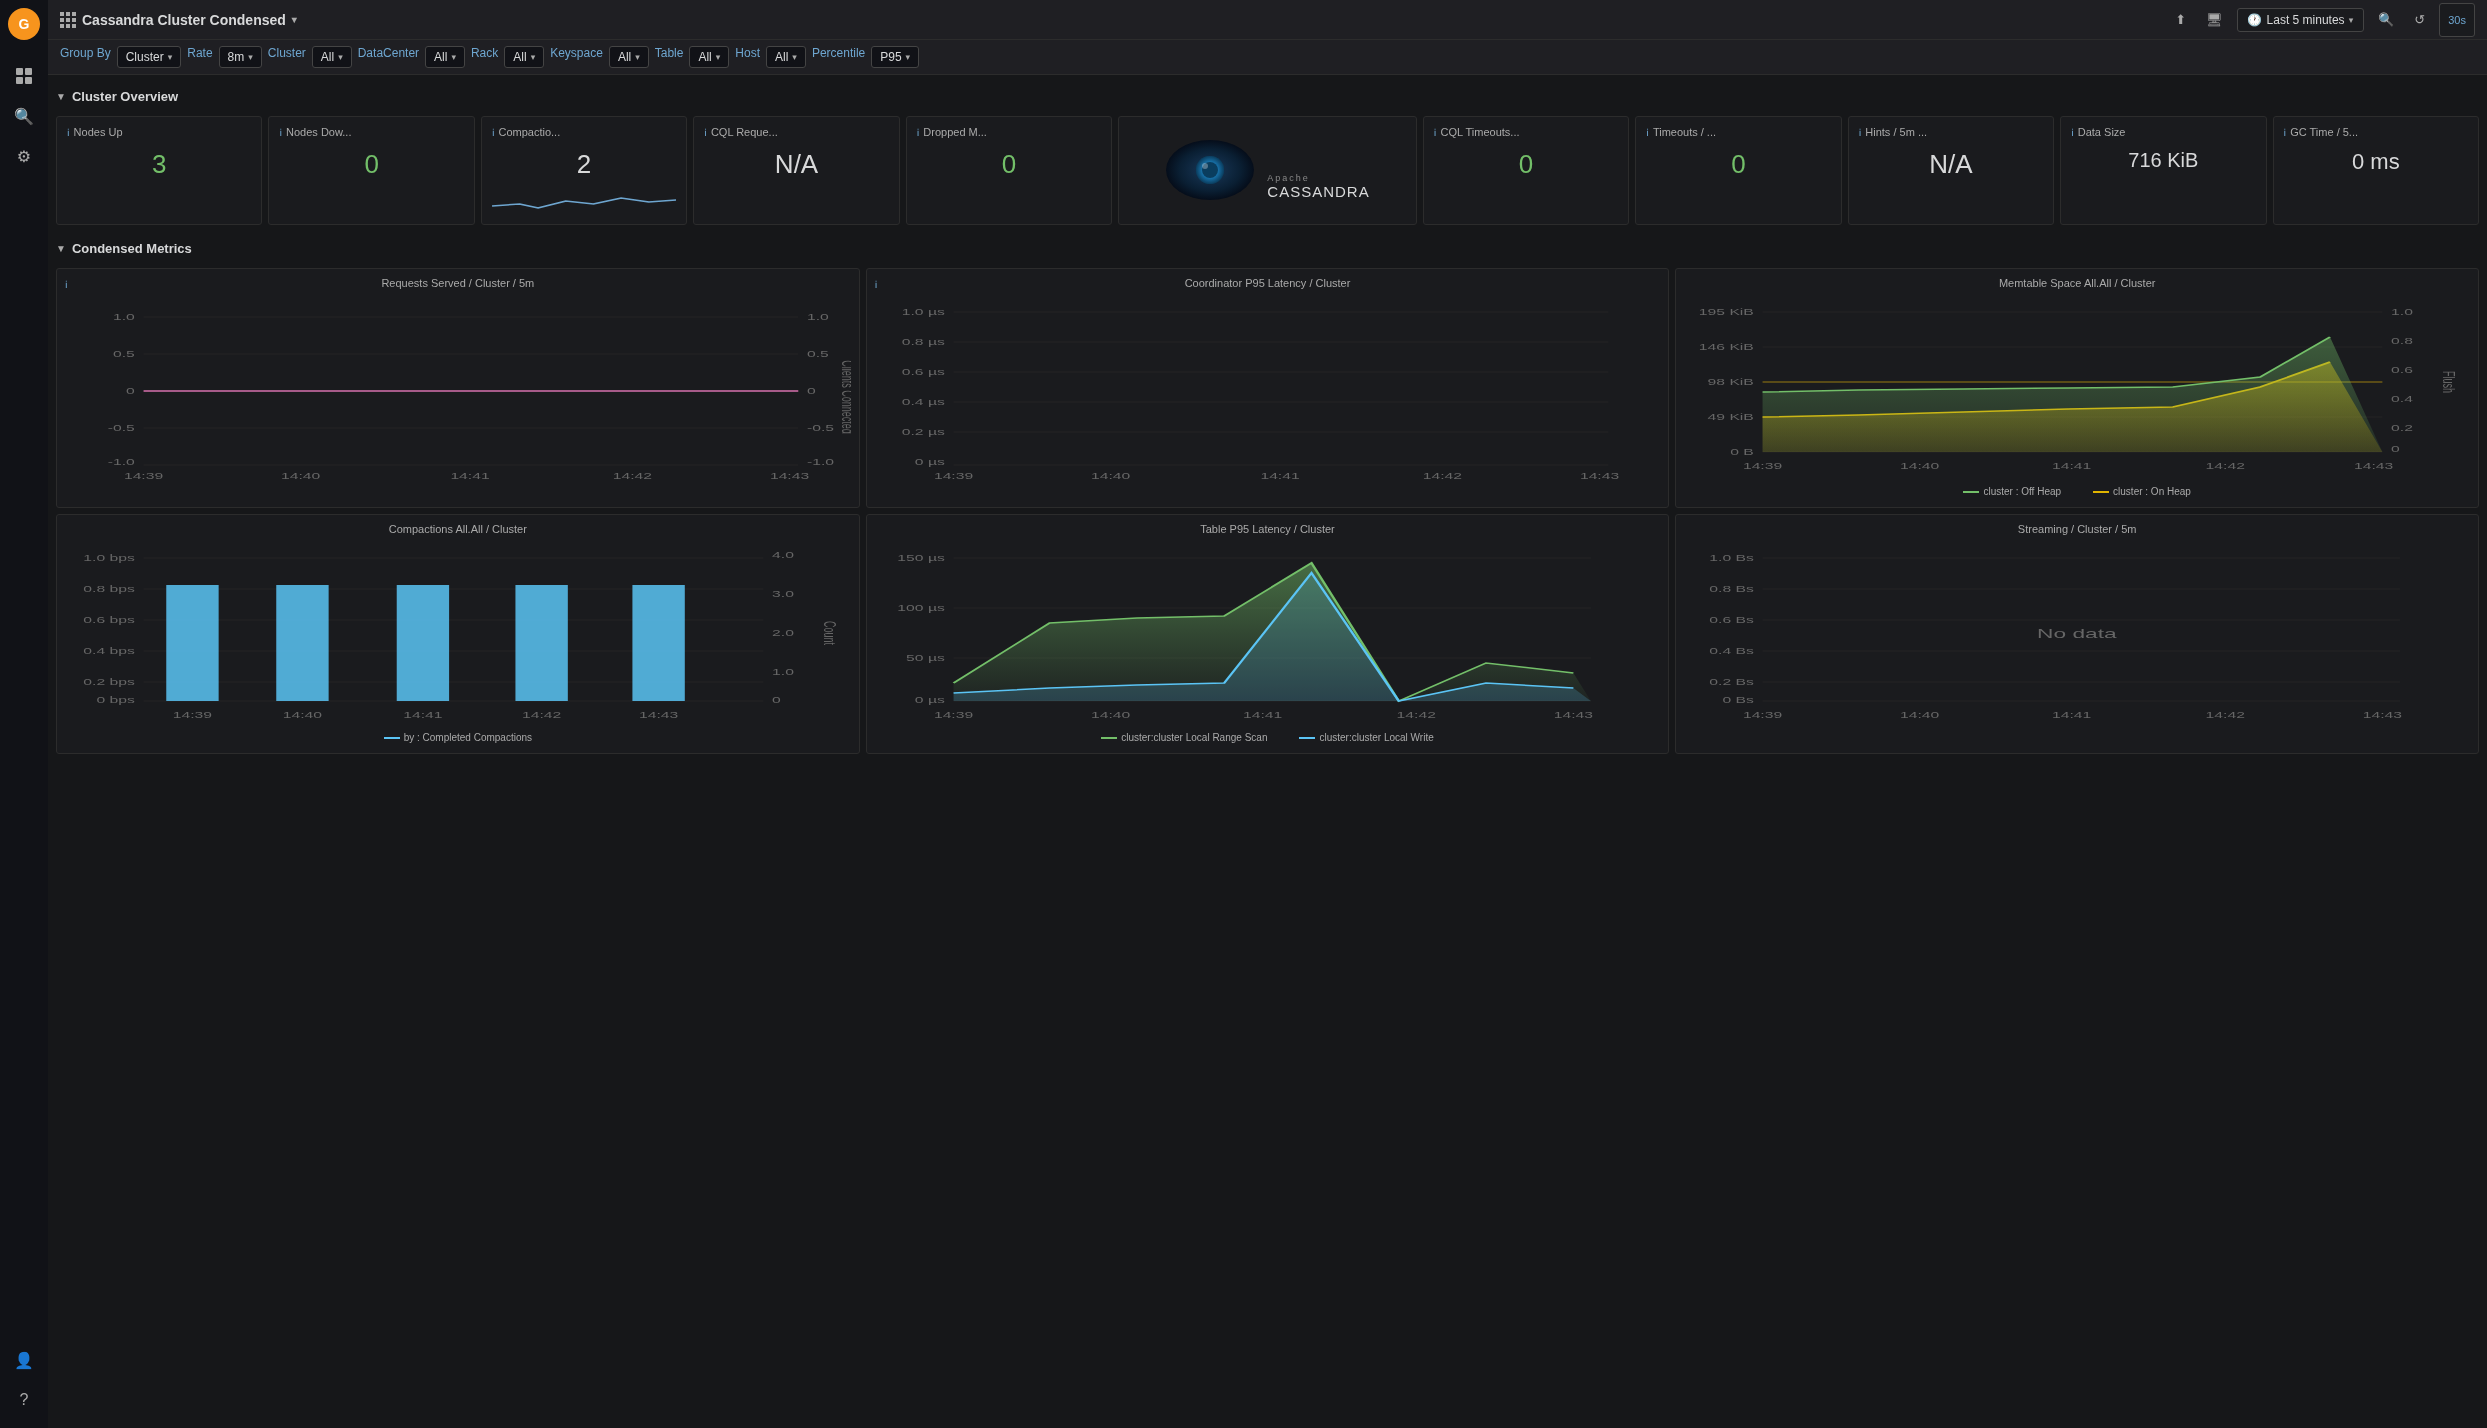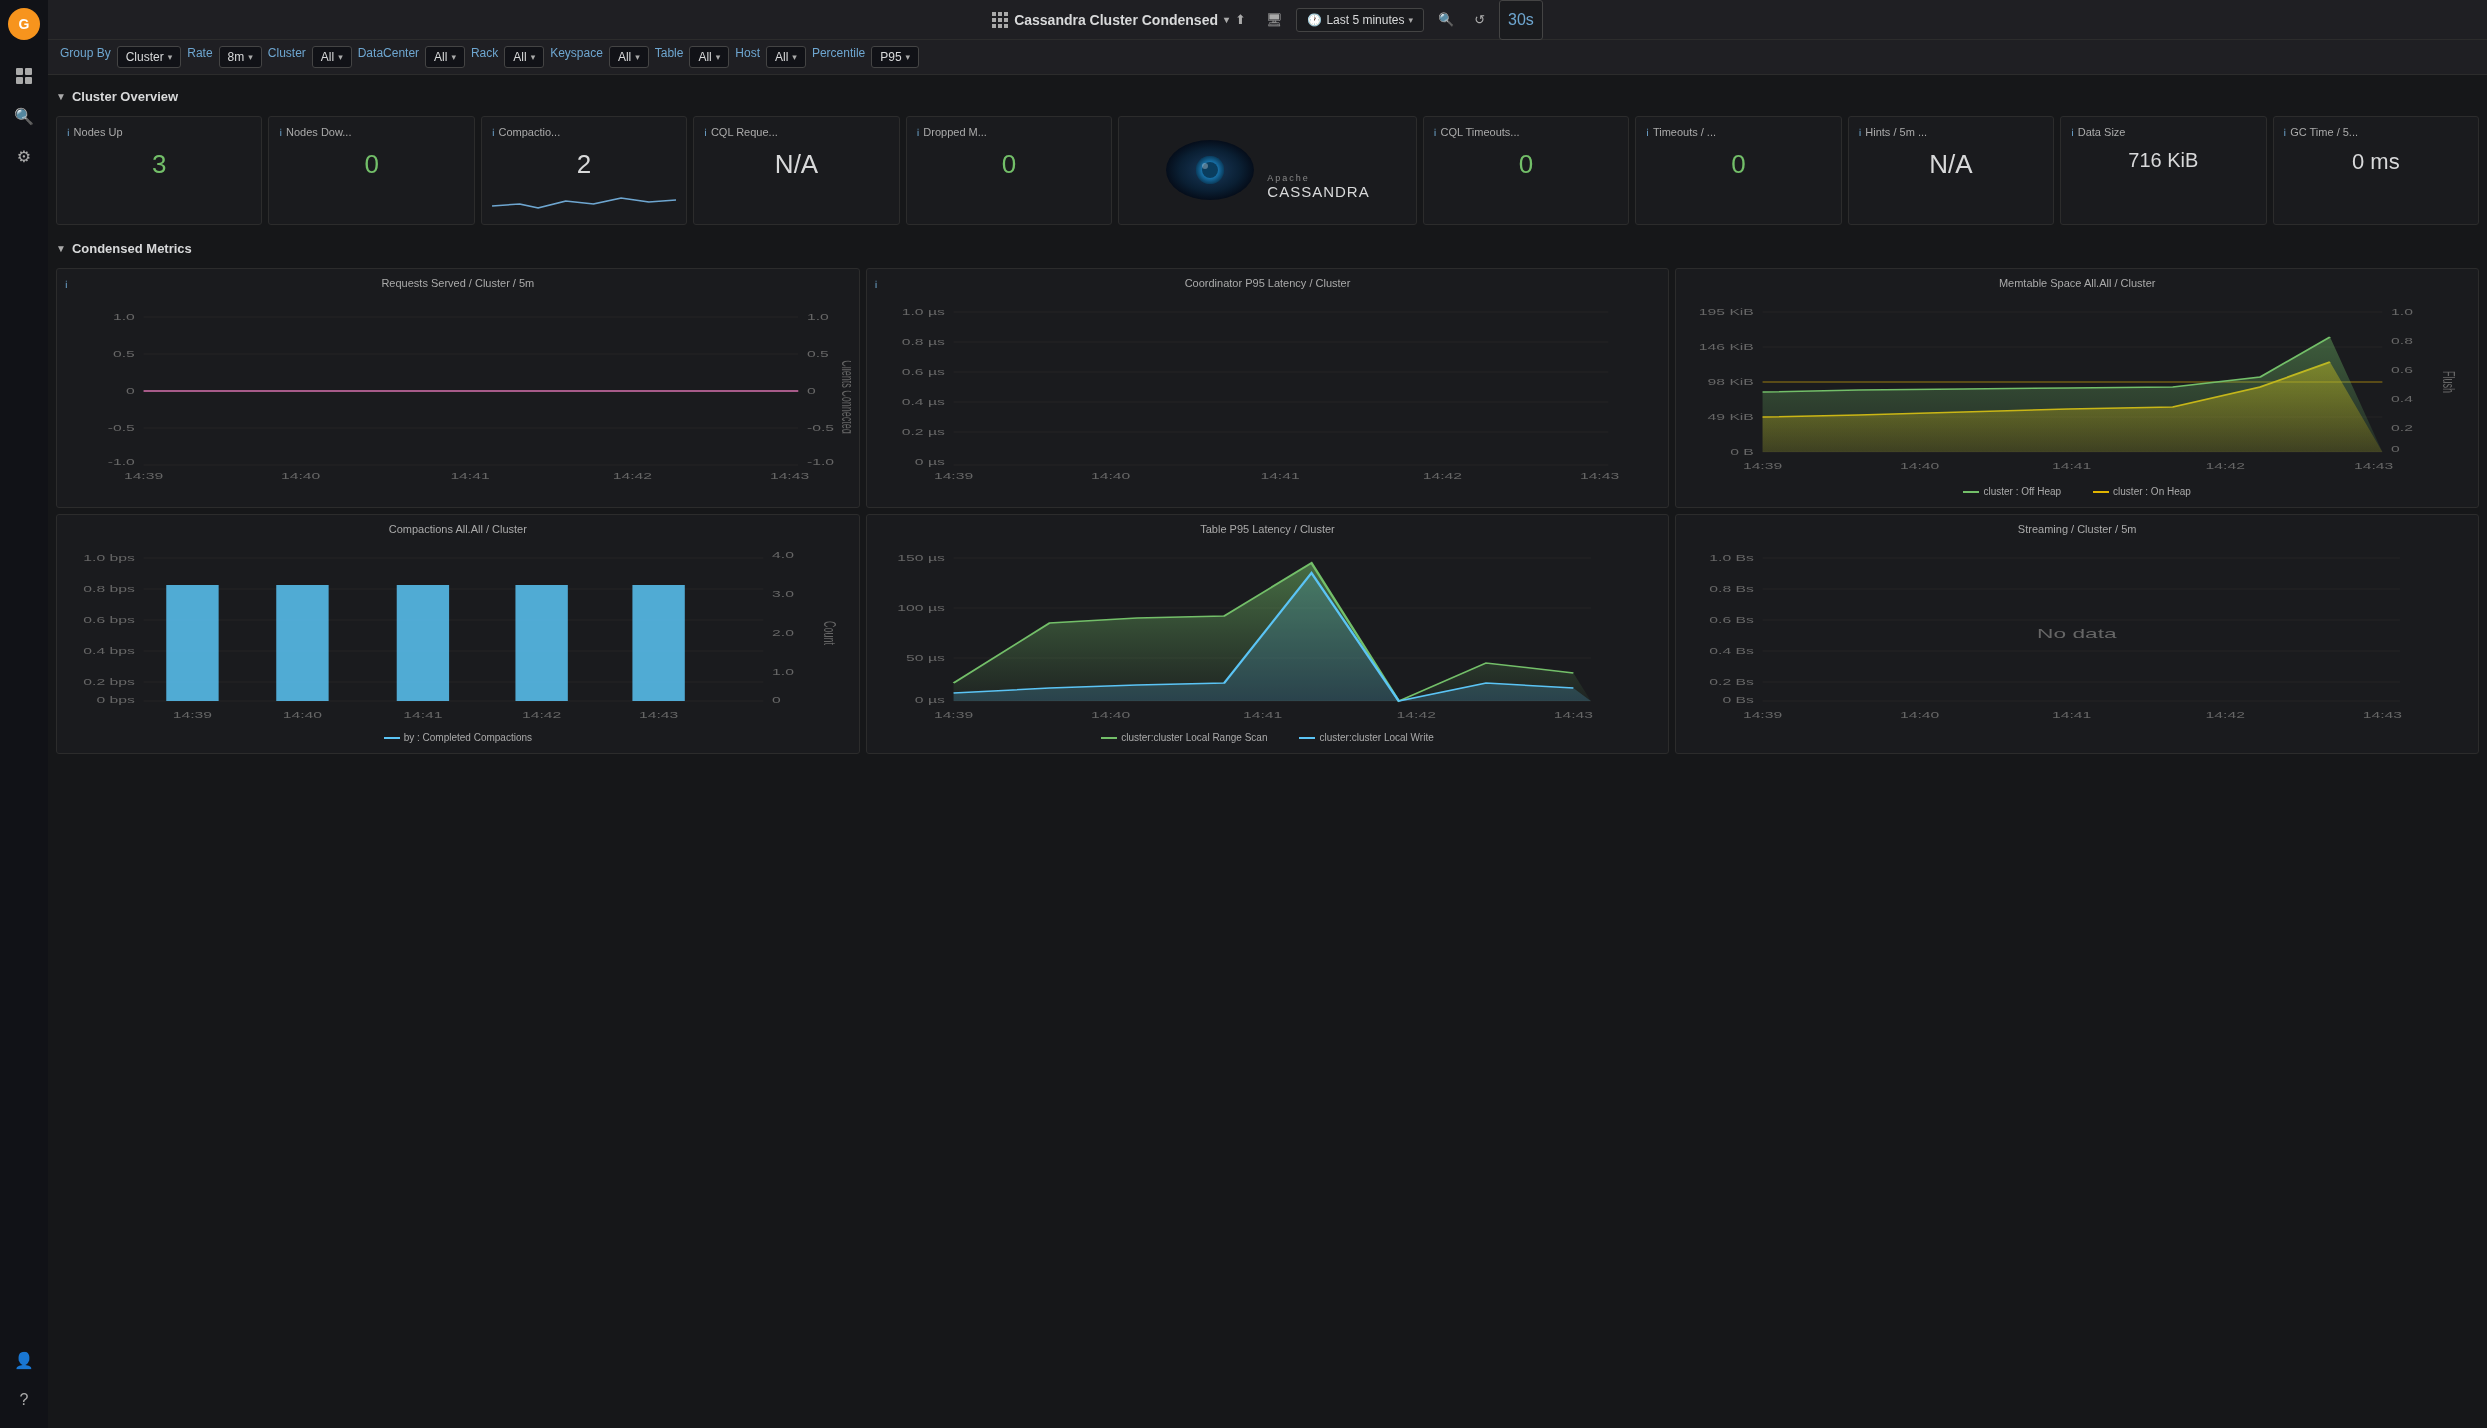--- a/index.html
+++ b/index.html
@@ -56,21 +56,21 @@
     }
 
     
     .topbar {
       background: #1f1f23;
       border-bottom: 1px solid #2c2c2c;
       padding: 0 12px;
       height: 40px;
       display: flex;
       align-items: center;
-      justify-content: center;
+      justify-content: space-between;
       flex-shrink: 0;
     }
     .topbar-left {
       display: flex;
       align-items: center;
       gap: 8px;
     }
     .topbar-title {
       font-size: 14px;
       font-weight: 600;
@@ -118,21 +118,21 @@
       display: flex;
       align-items: center;
       gap: 4px;
     }
     .refresh-badge {
       background: #1a1b1e;
       border: 1px solid #444;
       color: #6ea6d0;
       padding: 10px 8px;
       border-radius: 3px;
-      font-size: 16px;
+      font-size: 11px;
     }
 
     
     .filterbar {
       background: #1f1f23;
       border-bottom: 1px solid #2c2c2c;
       padding: 6px 12px;
       display: flex;
       align-items: flex-start;
       gap: 6px;

